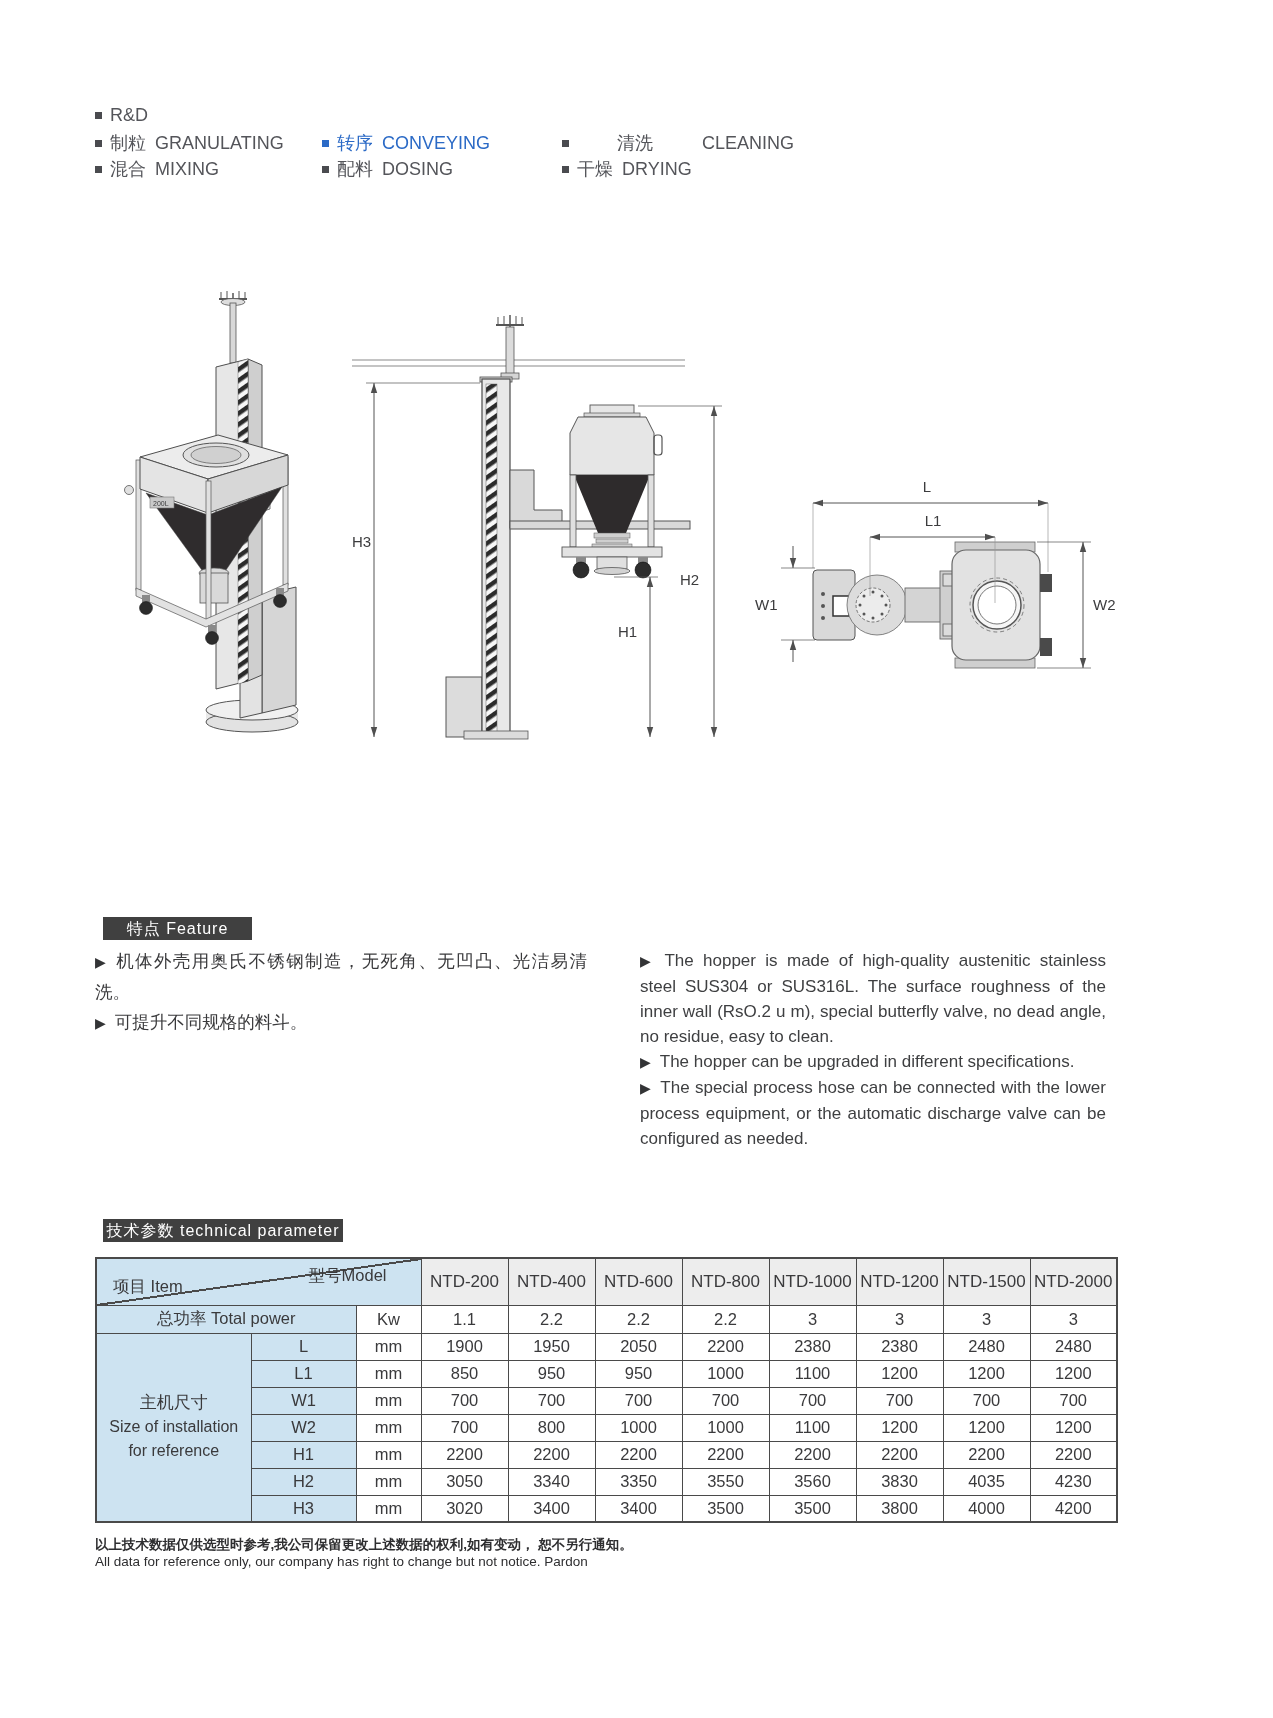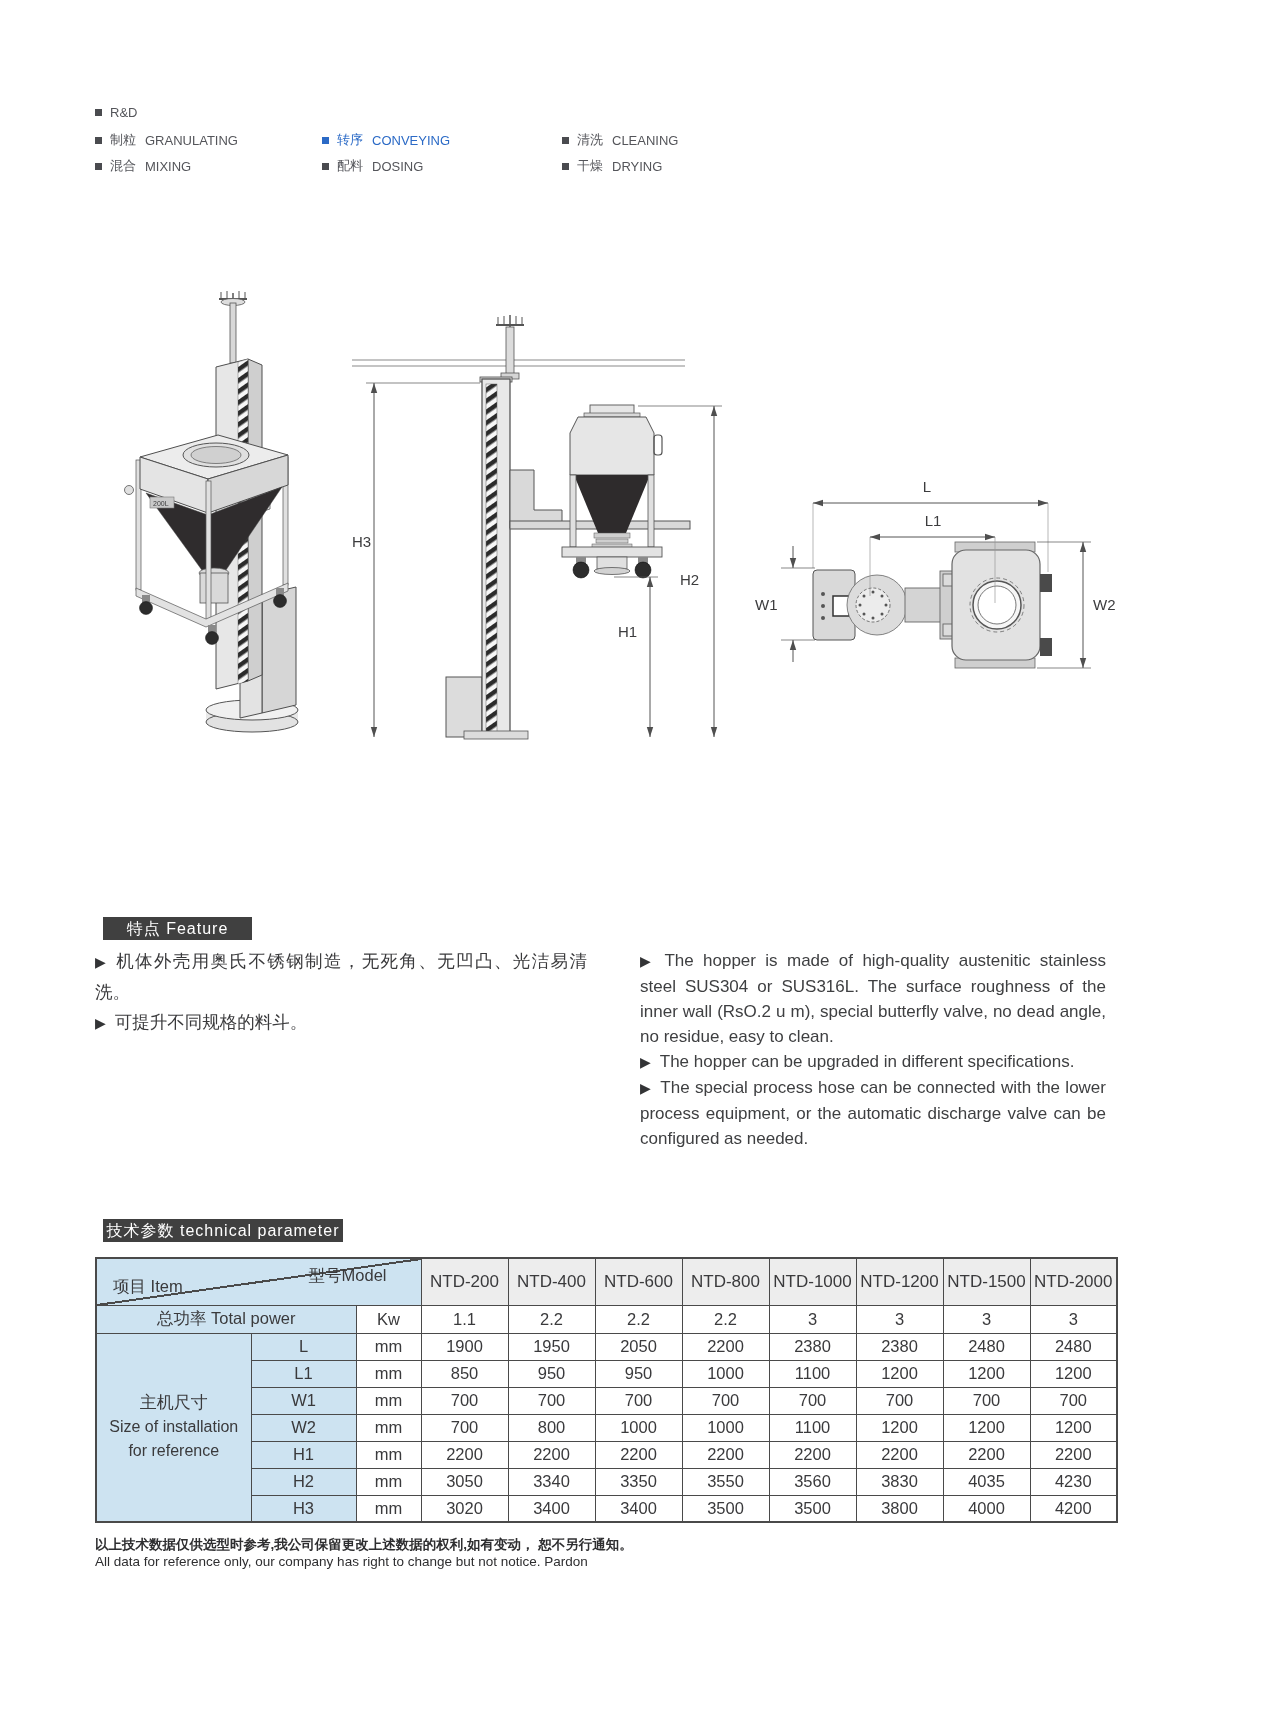--- a/index.html
+++ b/index.html
@@ -1,20 +1,20 @@
 <!DOCTYPE html>
 <html><head>
 <meta charset="utf-8">
 <style>
   html,body{margin:0;padding:0;background:#ffffff;}
   .page{position:relative;width:1273px;height:1718px;background:#ffffff;overflow:hidden;
         font-family:"Liberation Sans",sans-serif;color:#3e3e40;}
 
   
-  .cat{position:absolute;display:flex;align-items:center;font-size:13px;color:#54555a;white-space:nowrap;}
+  .cat{position:absolute;display:flex;align-items:center;font-size:18px;color:#54555a;white-space:nowrap;}
   .cat .sq{width:7px;height:7px;background:#4a4b4f;margin-right:8px;flex:0 0 auto;}
   .cat .zh{margin-right:9px;}
   .cat.active{color:#2b6ac6;}
   .cat.active .sq{background:#2b6ac6;}
 
   
   .band{position:absolute;background:#404040;color:#ffffff;font-size:16px;line-height:23px;
         text-align:center;letter-spacing:1px;}
 
   
@@ -72,21 +72,21 @@
   <div class="cat active" style="left:322px;top:131px;">
     <span class="sq"></span>
     <span class="zh">转序</span>
     <span class="en">CONVEYING</span>
   </div>
   <div class="cat" style="left:322px;top:157px;justify-content:space-between;">
     <span class="sq"></span>
     <span class="zh">配料</span>
     <span class="en">DOSING</span>
   </div>
-  <div class="cat" style="left:562px;top:131px;">
+  <div class="cat" style="left:562px;top:131px;gap:40px;">
     <span class="sq"></span>
     <span class="zh">清洗</span>
     <span class="en">CLEANING</span>
   </div>
   <div class="cat" style="left:562px;top:157px;">
     <span class="sq"></span>
     <span class="zh">干燥</span>
     <span class="en">DRYING</span>
   </div>
 

